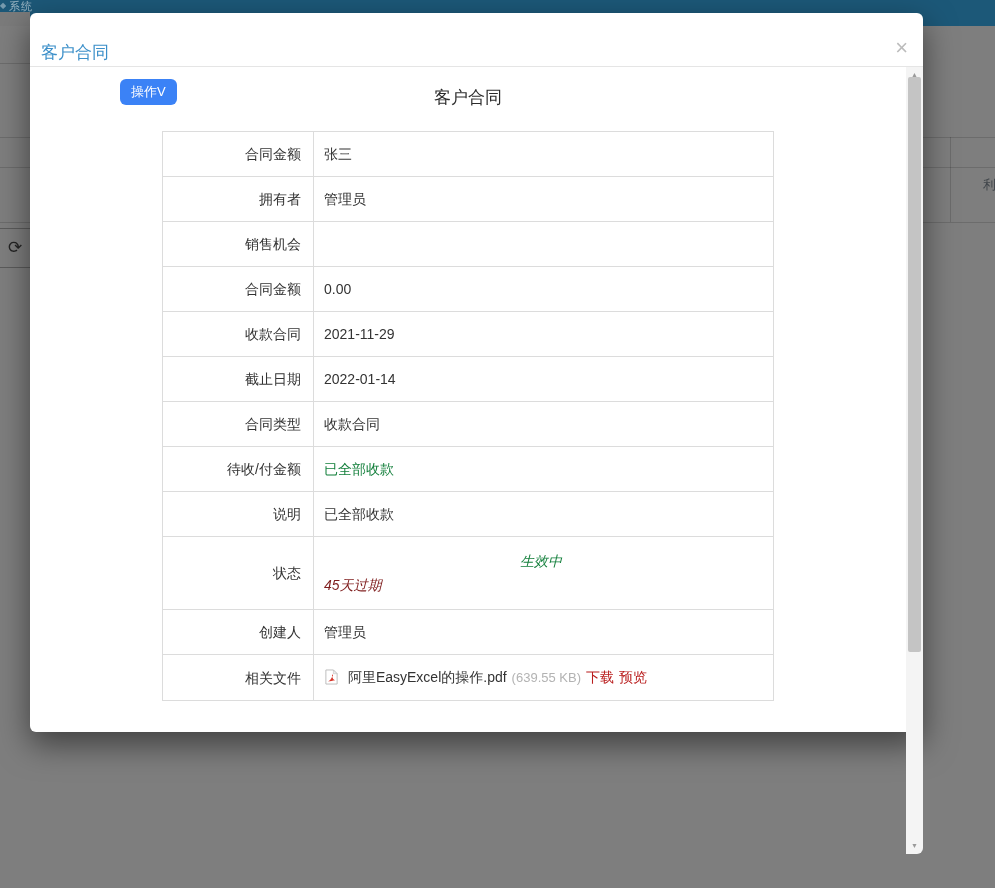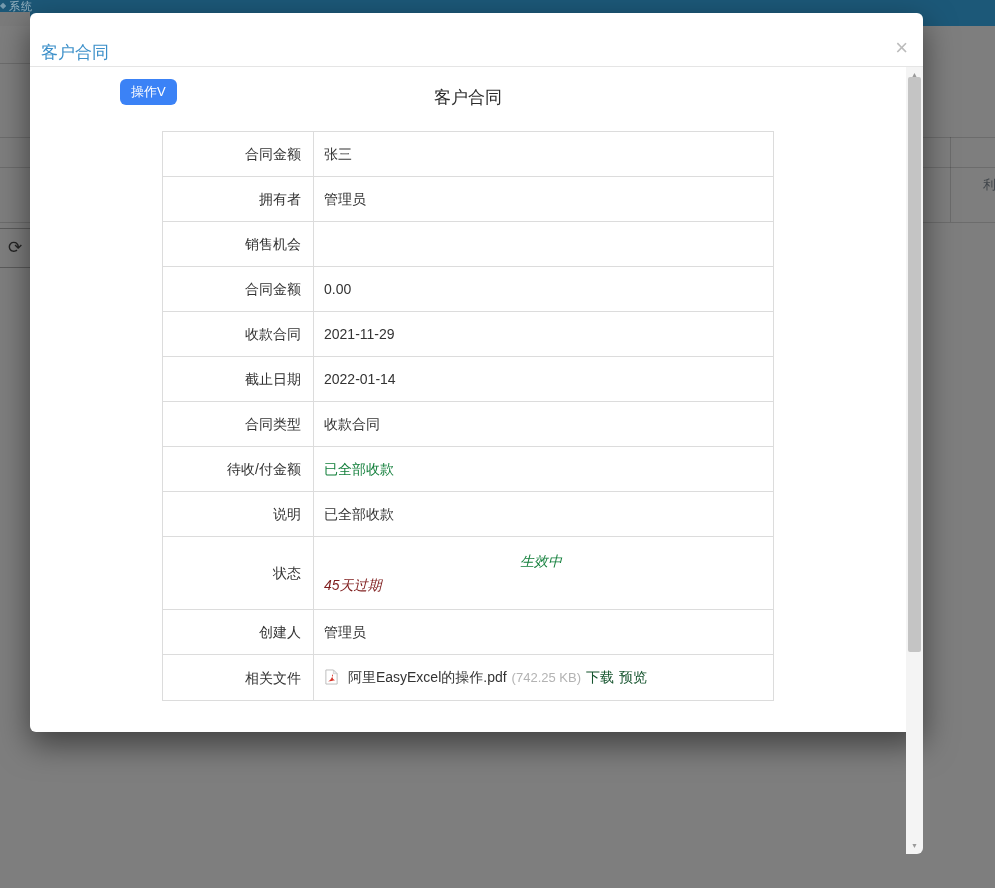--- a/index.html
+++ b/index.html
@@ -44,21 +44,21 @@
   table.detail td { border:1px solid #dcdcdc; font-size:14px; line-height:20px;
                     color:#333; vertical-align:middle; }
   td.lbl { width:151px; text-align:right; padding:12px 12px 12px 6px; }
   td.val { width:460px; padding:12px 10px; }
   td.val .part { margin-right:5px; }
   td.nd-l { border-right-style:hidden; }
   td.nd-v { border-left-style:hidden; }
   .c-green { color:#15803d;text-align:center; }
   .c-muted { color:#7f1d1d; }
   .c-size  { color:#b3b3b3; font-size:13px; }
-  .c-link  { color:#14532d; text-decoration:none; cursor:pointer; }
+  .c-link  { color:#b91c1c; text-decoration:none; cursor:pointer; }
   .blk { display:block; line-height:24px; margin-right:0;font-style:italic; }
   .pdf-icon svg { vertical-align:-3px; }
 
   
   .sb { position:absolute; top:0; right:0; width:17px; height:100%; background:#f4f4f4;
         border-bottom-right-radius:6px; }
   .sb-btn { position:absolute; left:0; width:17px; height:12px; text-align:center;
             font-size:7px; line-height:12px; color:#9a9a9a; cursor:pointer; }
   .sb-up { top:2px; } .sb-down { bottom:2px; }
   .sb-thumb { position:absolute; top:10px; left:2px; width:13px; height:575px;
@@ -147,21 +147,21 @@
               </tr>
               <tr>
                 <td class="lbl">相关文件</td>
                 <td class="val"><span class="pdf-icon part" style="display: inline;">
     <svg width="15" height="16" viewBox="0 0 16 17">
       <path d="M2 1h8l4 4v11H2z" fill="#fff" stroke="#bbb"></path>
       <path d="M10 1l4 4h-4z" fill="#ececec" stroke="#bbb" stroke-width="0.6"></path>
       <path d="M4.3 13.2c1.7-.7 3.9-3.2 4.4-5.3.3 1.9 1.6 3.6 3.2 4-2.2.4-5.6 1-7.6 1.3z" fill="#d8362a"></path>
       <path d="M8.7 7.9c-.3-.8-.3-1.9.2-2 .6-.1.7 1 .4 2z" fill="#d8362a"></path>
     </svg>
-  </span><span class="part">阿里EasyExcel的操作.pdf</span><span class="part c-size">(742.25 KB)</span><a class="part c-link" href="javascript:void(0)">下载</a><a class="part c-link" href="javascript:void(0)">预览</a></td>
+  </span><span class="part">阿里EasyExcel的操作.pdf</span><span class="part c-size">(639.55 KB)</span><a class="part c-link" href="javascript:void(0)">下载</a><a class="part c-link" href="javascript:void(0)">预览</a></td>
               </tr>
             </tbody>
         </table>
       </div>
 
       <div class="sb">
         <div class="sb-btn sb-up">▲</div>
         <div class="sb-thumb"></div>
         <div class="sb-btn sb-down">▼</div>
       </div>

